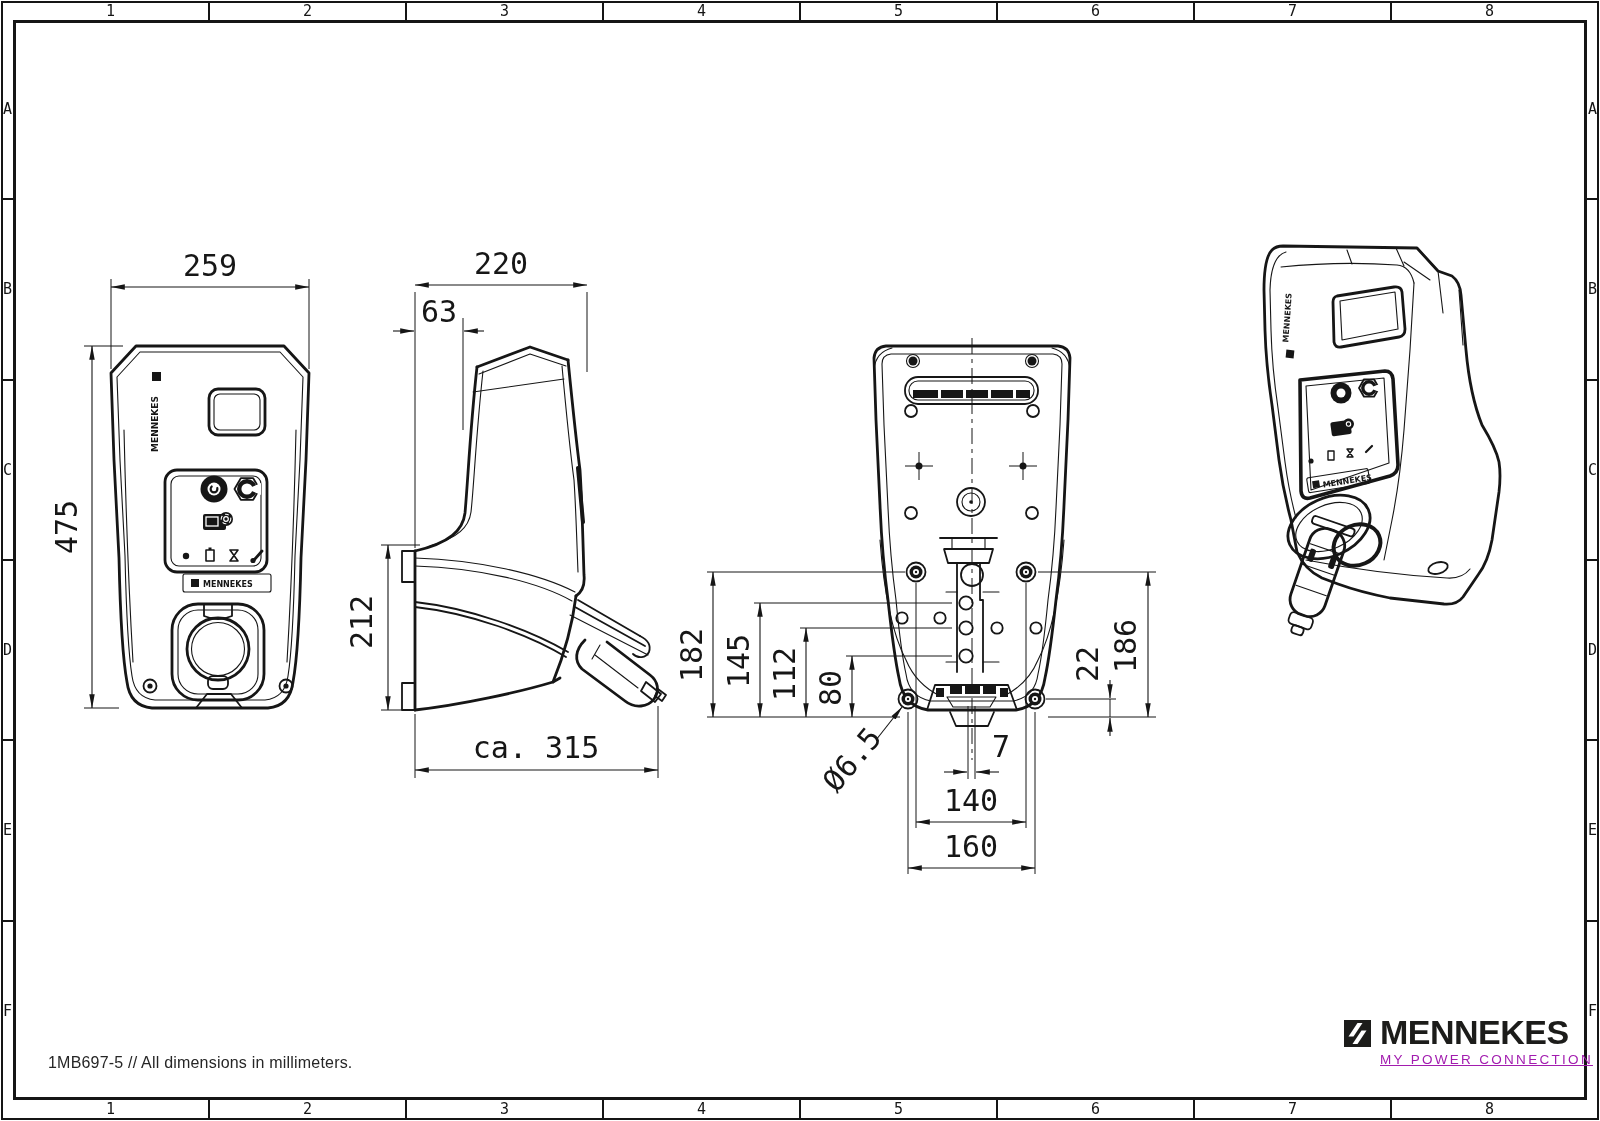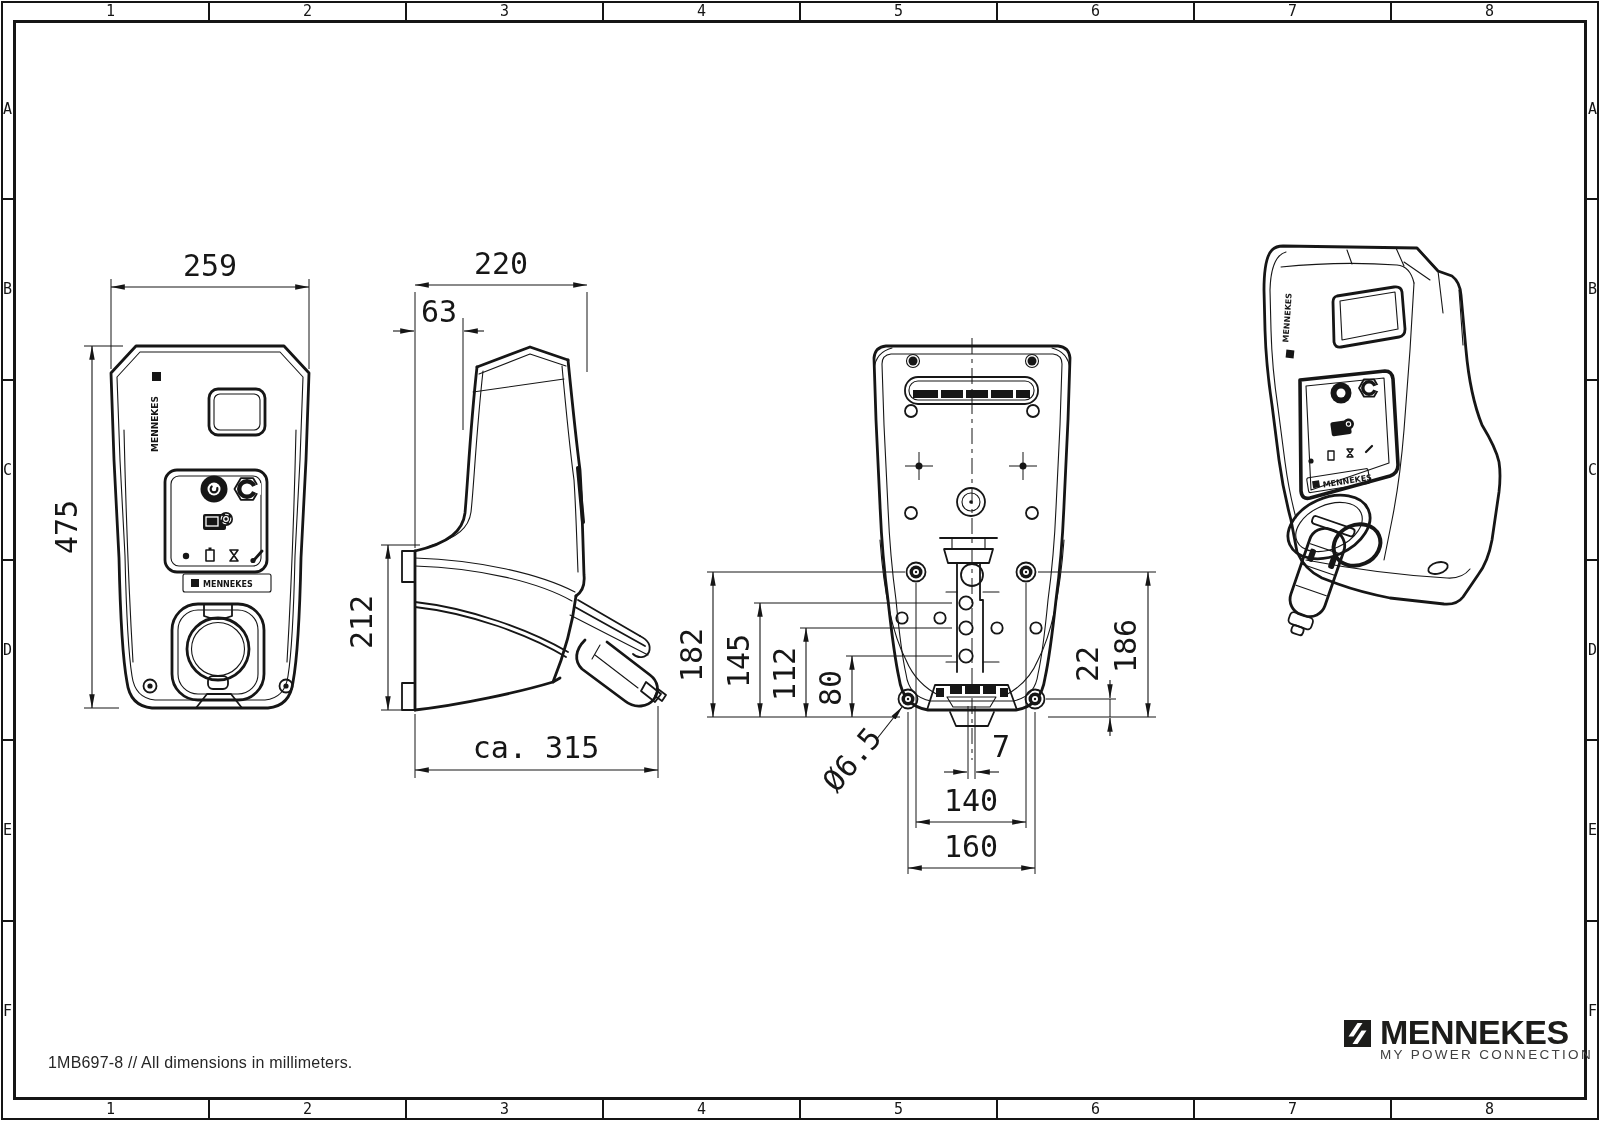--- a/index.html
+++ b/index.html
@@ -28,21 +28,21 @@
   .cl{fill:none;stroke:#161616;stroke-width:1;stroke-dasharray:16 5 4 5;}
   .fillk{fill:#161616;stroke:none;}
   .dimtxt{font:30px "DejaVu Sans Mono", monospace;fill:#161616;text-anchor:middle;}
   .micro{font:700 9px "DejaVu Sans", sans-serif;fill:#161616;}
   .micro2{font:700 8px "DejaVu Sans", sans-serif;fill:#161616;}
   .note{position:absolute;left:48px;top:1054px;font:16px "Liberation Sans", sans-serif;
         color:#262626;letter-spacing:.2px;}
   .logo{position:absolute;left:1344px;top:1017px;display:flex;gap:9px;align-items:flex-start;}
   .logo .mark{flex:0 0 auto;margin-top:3px;}
   .logo .brand{font:700 34px "Liberation Sans", sans-serif;letter-spacing:-.5px;color:#1c1c1a;line-height:30px;}
-  .logo .tagline{font:400 13.5px "Liberation Sans", sans-serif;letter-spacing:2.3px;color:#404040;}
+  .logo .tagline{font:400 13.5px "Liberation Sans", sans-serif;letter-spacing:2.3px;color:#a21caf;margin-top:5px;text-decoration:underline;}
 </style>
 </head>
 <body>
 
 <div class="sheet">
 
   <svg class="drawing" width="1600" height="1121" viewBox="0 0 1600 1121">
     <defs>
       <marker id="ar" viewBox="0 0 12 8" refX="11.6" refY="4" markerWidth="13" markerHeight="8.7" orient="auto-start-reverse">
         <path d="M12,4 L0,1.7 L0,6.3 Z" fill="#161616"></path>
@@ -450,21 +450,21 @@
   </div>
   <div class="band band-right">
     <div class="gr">A</div>
     <div class="gr">B</div>
     <div class="gr">C</div>
     <div class="gr">D</div>
     <div class="gr">E</div>
     <div class="gr">F</div>
   </div>
 
-  <div class="note">1MB697-8 // All dimensions in millimeters.</div>
+  <div class="note">1MB697-5 // All dimensions in millimeters.</div>
 
   <div class="logo">
     <svg class="mark" width="27" height="27" viewBox="0 0 27 27">
       <rect x="0" y="0" width="27" height="27" fill="#1c1c1a"></rect>
       <polygon points="4.5,16.5 13.5,3 18.5,3 9.5,16.5" fill="#ffffff"></polygon>
       <polygon points="8.5,24 17.5,10.5 22.5,10.5 13.5,24" fill="#ffffff"></polygon>
     </svg>
     <div>
       <div class="brand">MENNEKES</div>
       <div class="tagline">MY  POWER  CONNECTION</div>

